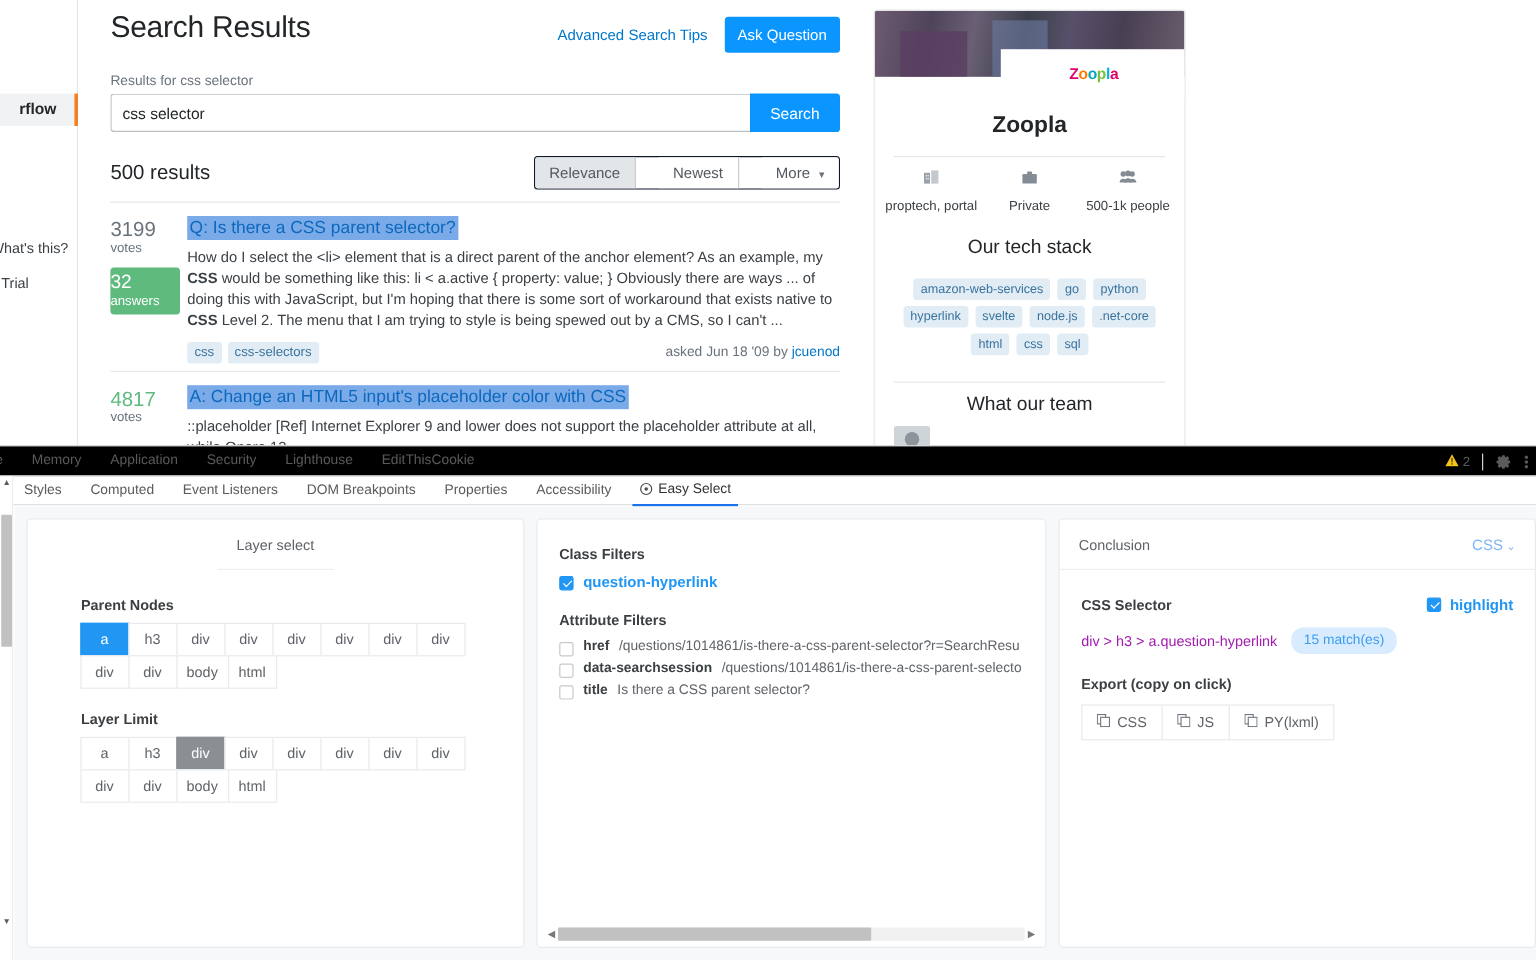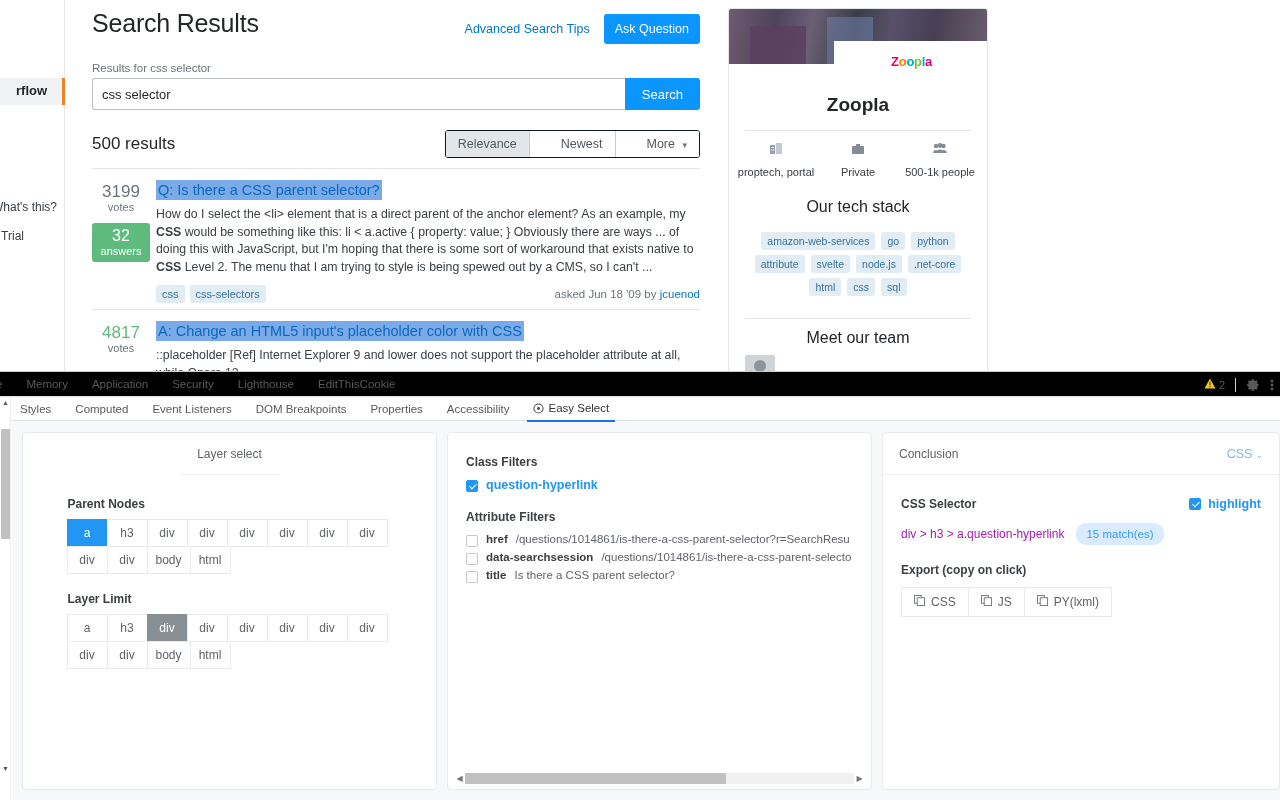--- a/index.html
+++ b/index.html
@@ -41,21 +41,21 @@
   .so-count { font-size:17px; color:#232629; }
   .so-tabs { display:flex; border:1px solid #0f172a; border-radius:3px; overflow:hidden; height:28px;gap:19px; }
   .so-tab { font-size:12.5px; color:#525960; padding:6px 12px; border-right:1px solid #c8ccd0; background:#fff; cursor:pointer; }
   .so-tab:last-child { border-right:none; }
   .so-tab.active { background:#e3e6e8; }
   .so-tab .caret { font-size:9px; margin-left:4px; color:#6a737c; }
 
   .so-divider { height:1px; background:#e4e6e8; margin:0 14px; }
 
   .so-result { display:flex; padding:11px 14px 6px 14px; position:relative; }
-  .so-stats { width:58px; text-align:center; flex:none; padding-top:2px; }
+  .so-stats { width:58px; text-align:left; flex:none; padding-top:2px; }
   .so-votes-num { font-size:17px; color:#6a737c; line-height:19px; }
   .so-votes-lbl { font-size:11px; color:#6a737c; }
   .so-answers { margin-top:10px; background:#5eba7d; color:#fff; border-radius:3px; padding:4px 0 5px 0; }
   .so-ans-num { font-size:16px; line-height:18px; }
   .so-ans-lbl { font-size:11px; }
   .so-res-body { flex:1; padding-left:6px; }
   .so-res-title { display:inline-block; font-size:14.5px; color:#0c68bd; background:#7aabe8; line-height:18px; padding:1px 2px; cursor:pointer; }
   .so-excerpt { font-size:12.3px; color:#3b4045; line-height:17.5px; margin-top:6px; }
   .so-excerpt b { font-weight:bold; }
   .so-meta-row { display:flex; align-items:center; justify-content:space-between; margin-top:9px; }
@@ -286,30 +286,30 @@
             </svg>
         </span>
         <span class="flabel">500-1k people</span>
       </div>
     </div>
     <div class="so-side-h3">Our tech stack</div>
     <div class="so-stack">
       <span class="so-tag">amazon-web-services</span>
       <span class="so-tag">go</span>
       <span class="so-tag">python</span>
-      <span class="so-tag">attribute</span>
+      <span class="so-tag">hyperlink</span>
       <span class="so-tag">svelte</span>
       <span class="so-tag">node.js</span>
       <span class="so-tag">.net-core</span>
       <span class="so-tag">html</span>
       <span class="so-tag">css</span>
       <span class="so-tag">sql</span>
     </div>
     <div class="so-side-hr2"></div>
-    <div class="so-side-h3">Meet our team</div>
+    <div class="so-side-h3">What our team</div>
     <div class="so-team-avatar"></div>
   </div>
 </div>
 
 <div id="devtools">
 
   <div class="dt-tabrow">
     <div class="dt-tab dt-first">e</div>
     <div class="dt-tab">Memory</div>
     <div class="dt-tab">Application</div>

